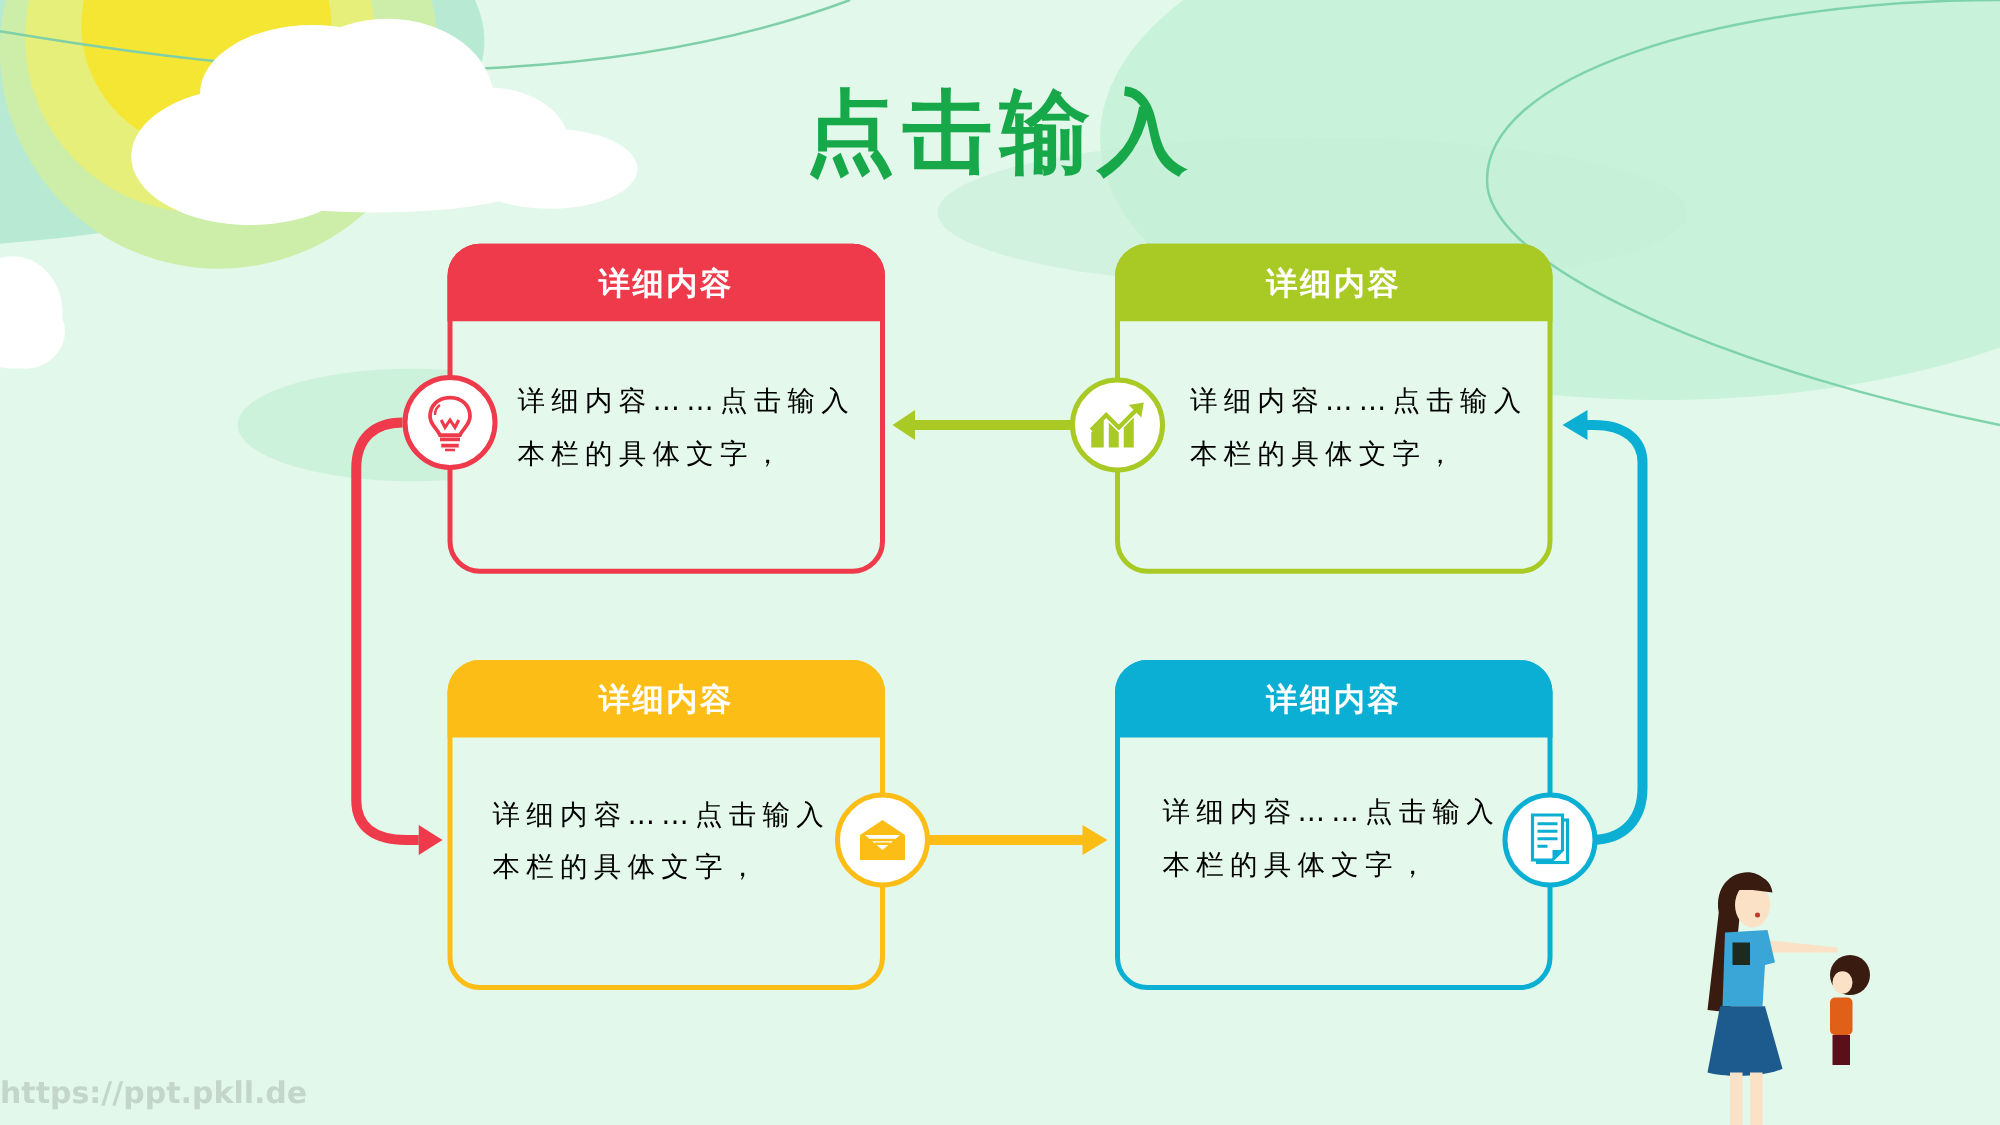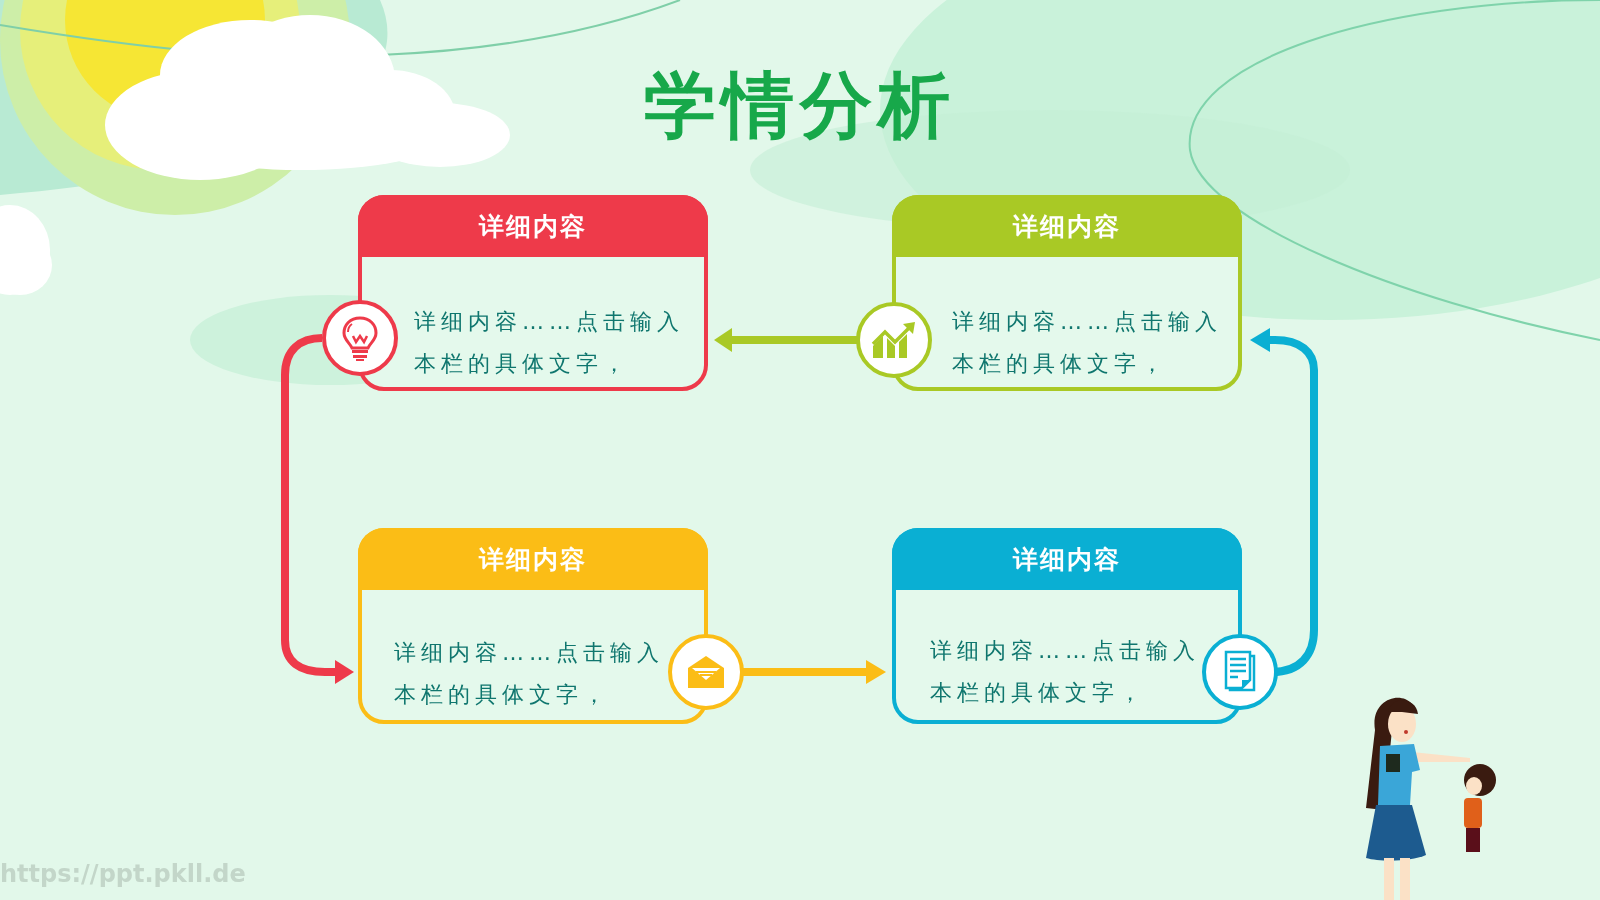--- a/index.html
+++ b/index.html
@@ -10,34 +10,34 @@
       font-family: "DejaVu Sans", sans-serif;
     }
     .bg-layer { position: absolute; inset: 0; pointer-events: none; }
     .title {
       position: absolute; left: 0; right: 0; top: 58px;
       text-align: center; font-size: 72px; font-weight: bold;
       color: #17a84a; letter-spacing: 6px;
       font-family: "DejaVu Sans", sans-serif;
     }
     .card {
-      position: absolute; width: 350px; height: 196px;
+      position: absolute; width: 350px; height: 264px;
       border: 4px solid; border-radius: 26px;
       background: #e4f9ec;
     }
     .card-header {
       position: absolute; left: -4px; right: -4px; top: -4px; height: 62px;
       border-radius: 26px 26px 0 0;
       color: #ffffff; font-weight: bold; font-size: 25px;
       display: flex; align-items: center; justify-content: center;
       letter-spacing: 2px;
     }
     .card-body {
       position: absolute; font-size: 22px; line-height: 42px;
-      color: #0f766e; letter-spacing: 5px; white-space: nowrap;
+      color: #000000; letter-spacing: 5px; white-space: nowrap;
     }
     .icon-circle {
       position: absolute; width: 76px; height: 76px; border-radius: 50%;
       border: 4px solid; background: #ffffff;
       display: flex; align-items: center; justify-content: center;
     }
     .watermark {
       position: absolute; left: 0; right: 0; top: 860px;
       text-align: left; font-size: 24px; font-weight: bold;
       color: #c3d6c9;
@@ -71,21 +71,21 @@
   </g>
 
   <g fill="#ffffff">
     <ellipse cx="10" cy="250" rx="40" ry="45"></ellipse>
     <ellipse cx="20" cy="265" rx="32" ry="30"></ellipse>
   </g>
 
   <ellipse cx="330" cy="340" rx="140" ry="45" fill="#cdf2dc"></ellipse>
 </svg>
 
-<div class="title">学情分析</div>
+<div class="title">点击输入</div>
 
 <svg class="bg-layer" width="1600" height="900" viewBox="0 0 1600 900">
 
   <path d="M322 338 C 300 338, 285 350, 285 375 L 285 640 C 285 662, 300 672, 325 672 L 335 672" fill="none" stroke="#ee3a4a" stroke-width="8"></path>
   <polygon points="335,660 354,672 335,684" fill="#ee3a4a"></polygon>
 
   <line x1="858" y1="340" x2="730" y2="340" stroke="#a9c925" stroke-width="8"></line>
   <polygon points="732,328 714,340 732,352" fill="#a9c925"></polygon>
 
   <line x1="742" y1="672" x2="868" y2="672" stroke="#fbbd16" stroke-width="8"></line>

